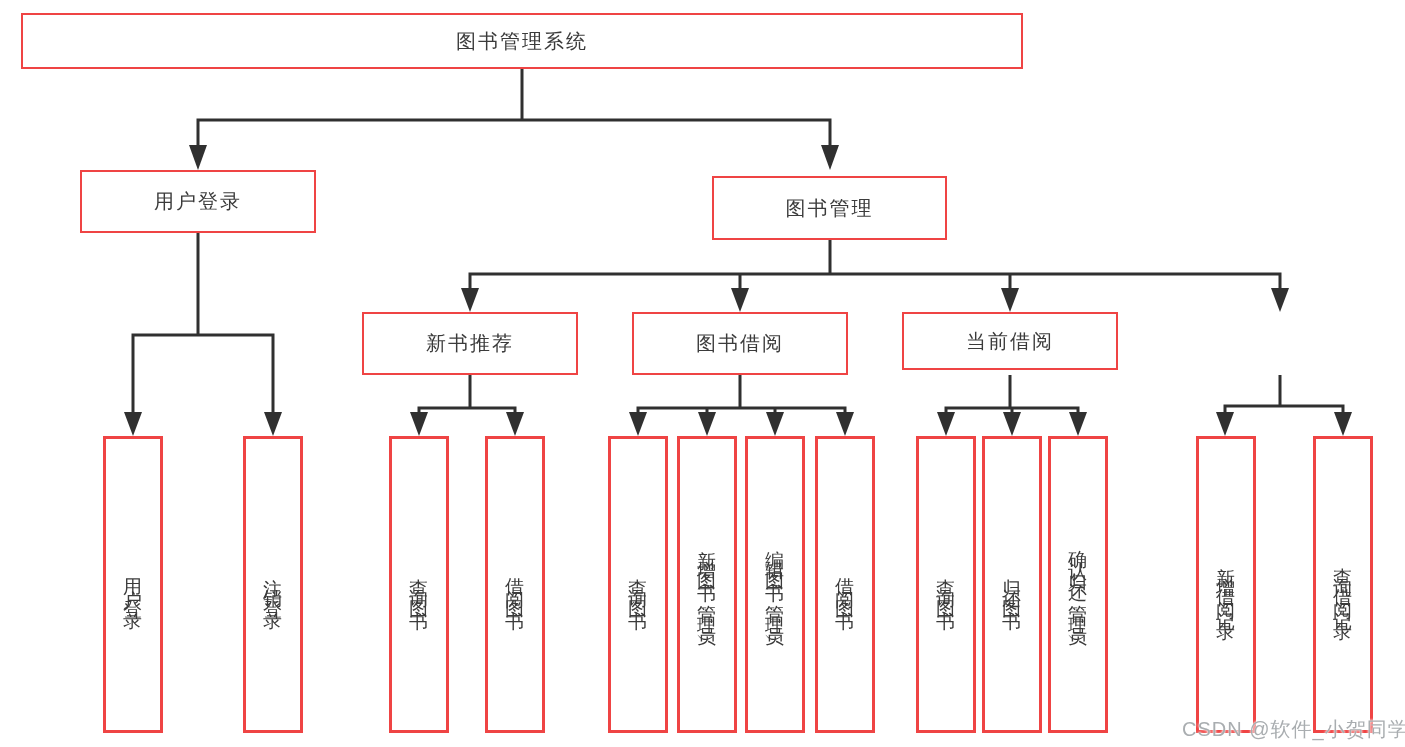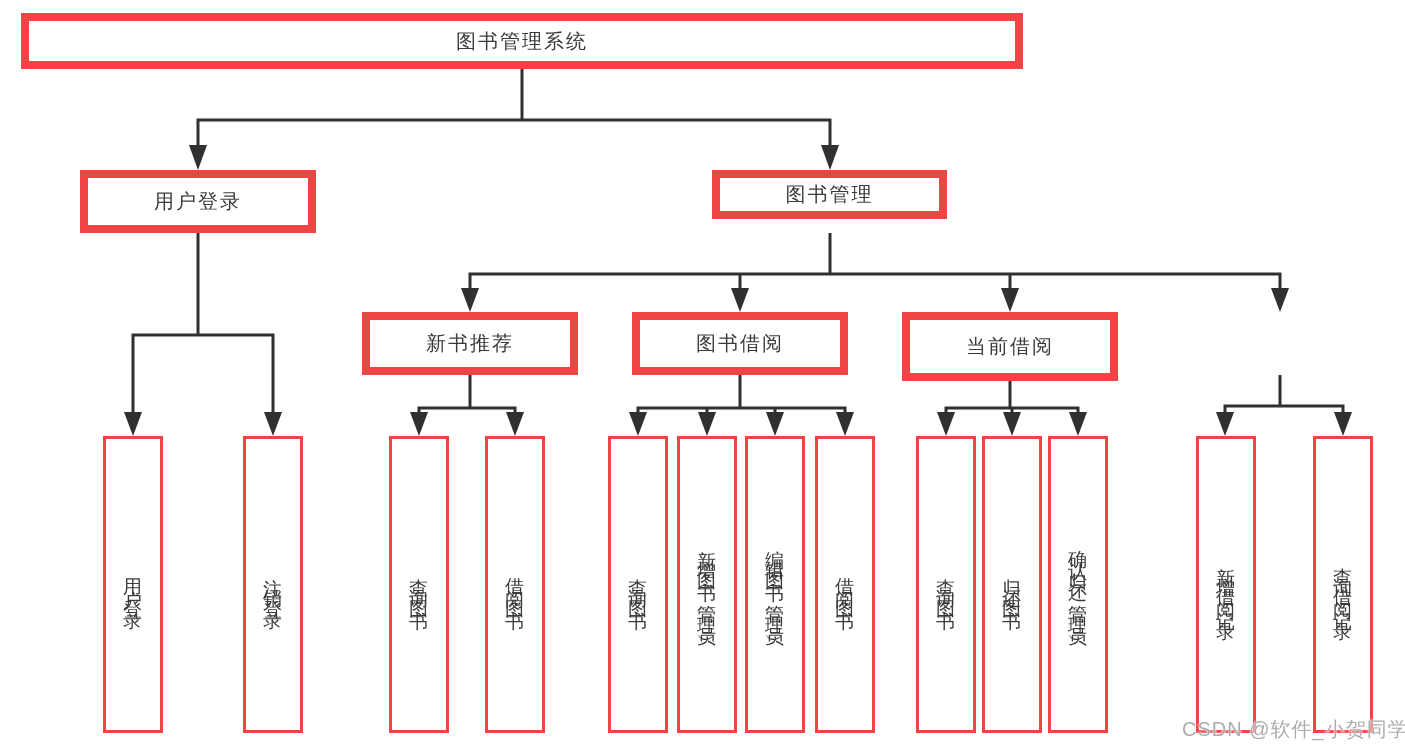--- a/index.html
+++ b/index.html
@@ -3,21 +3,21 @@
 <meta charset="utf-8">
 <style>
   html,body{margin:0;padding:0;background:#fff;}
   .canvas{
     position:relative;width:1405px;height:747px;background:#ffffff;
     font-family:"Liberation Sans","DejaVu Sans",sans-serif;overflow:hidden;
   }
   svg.connectors{position:absolute;left:0;top:0;width:1405px;height:747px;}
   .box{
     position:absolute;box-sizing:border-box;background:#ffffff;
-    border:8px solid #ef4444;display:flex;align-items:center;justify-content:center;
+    border:2px solid #ef4444;display:flex;align-items:center;justify-content:center;
     color:#3b3b3b;
   }
   .hbox{font-size:20px;letter-spacing:2px;}
   .root{font-size:20px;}
   .leaf{width:60px;top:436px;height:297px;font-size:19px;border-width:3px;}
   .leaf span{
     writing-mode:vertical-rl;text-orientation:mixed;
     letter-spacing:11px;line-height:1;
   }
   .watermark{
@@ -91,31 +91,31 @@
     </g>
   </svg>
 
   <div class="box hbox root" style="left:21px;top:13px;width:1002px;height:56px">
     <span>图书管理系统</span>
   </div>
 
   <div class="box hbox" style="left:80px;top:170px;width:236px;height:63px">
     <span>用户登录</span>
   </div>
-  <div class="box hbox" style="left:712px;top:170px;width:235px;height:49px">
+  <div class="box hbox" style="left:712px;top:176px;width:235px;height:64px">
     <span>图书管理</span>
   </div>
 
   <div class="box hbox" style="left:632px;top:312px;width:216px;height:63px">
     <span>图书借阅</span>
   </div>
   <div class="box hbox" style="left:362px;top:312px;width:216px;height:63px">
     <span>新书推荐</span>
   </div>
-  <div class="box hbox" style="left:902px;top:312px;width:216px;height:69px">
+  <div class="box hbox" style="left:902px;top:312px;width:216px;height:58px">
     <span>当前借阅</span>
   </div>
 
   <div class="box leaf" style="left:103px">
     <span>用户登录</span>
   </div>
   <div class="box leaf" style="left:243px">
     <span>注销登录</span>
   </div>
 

